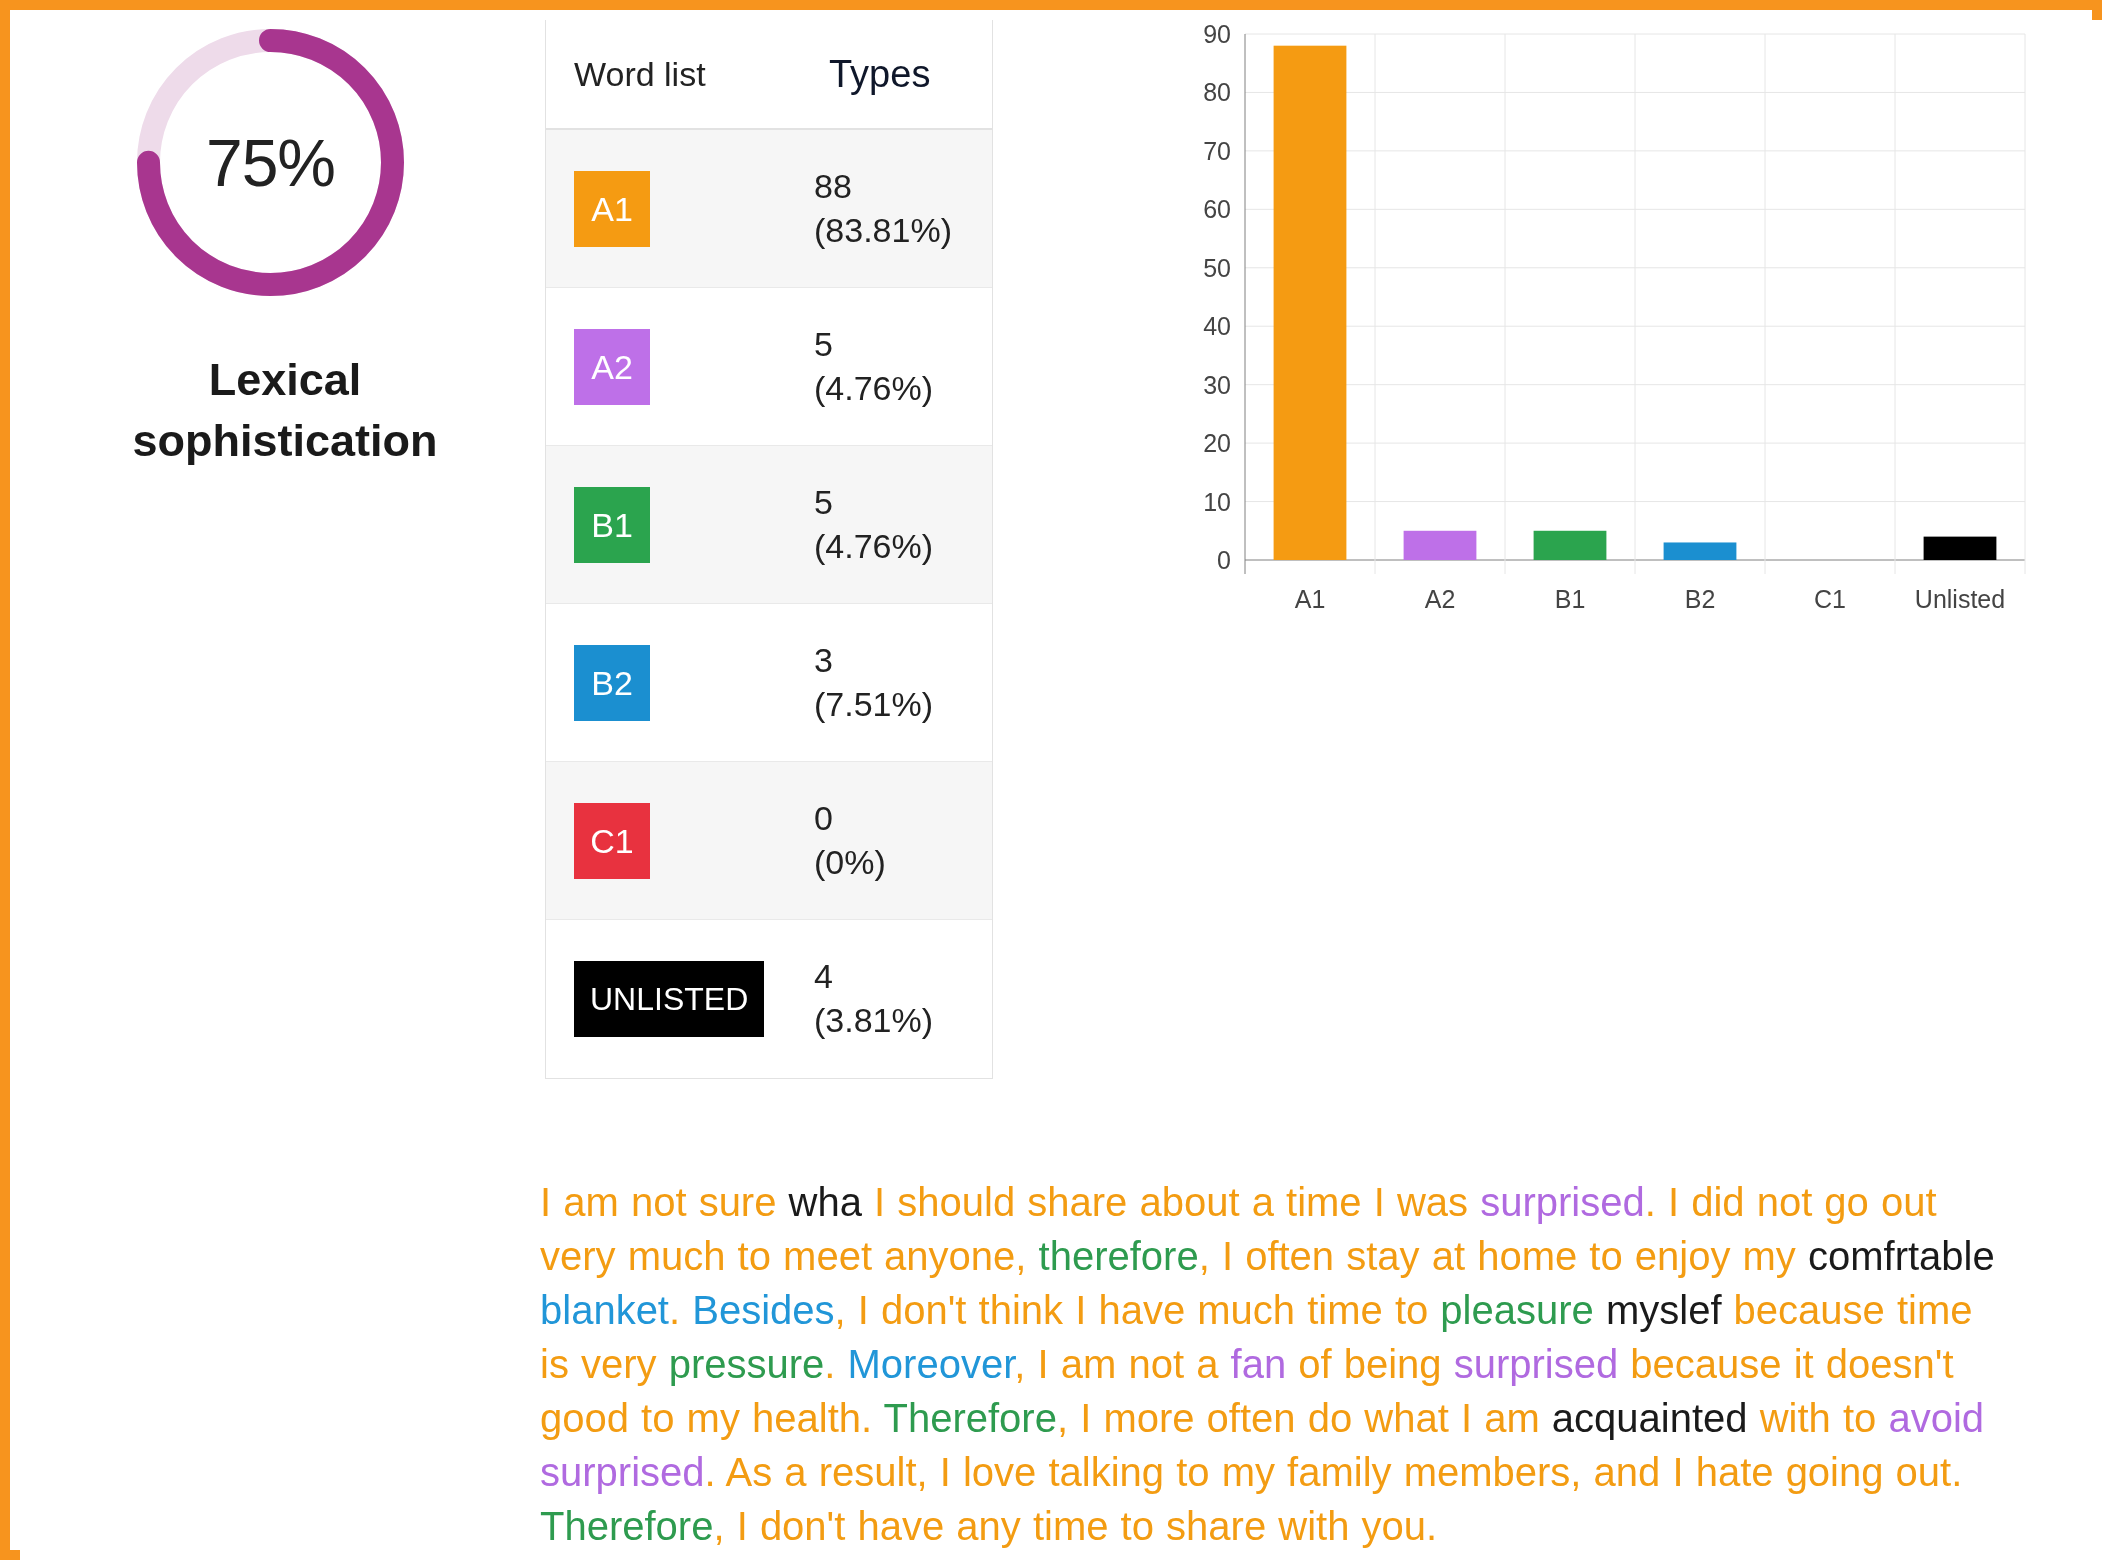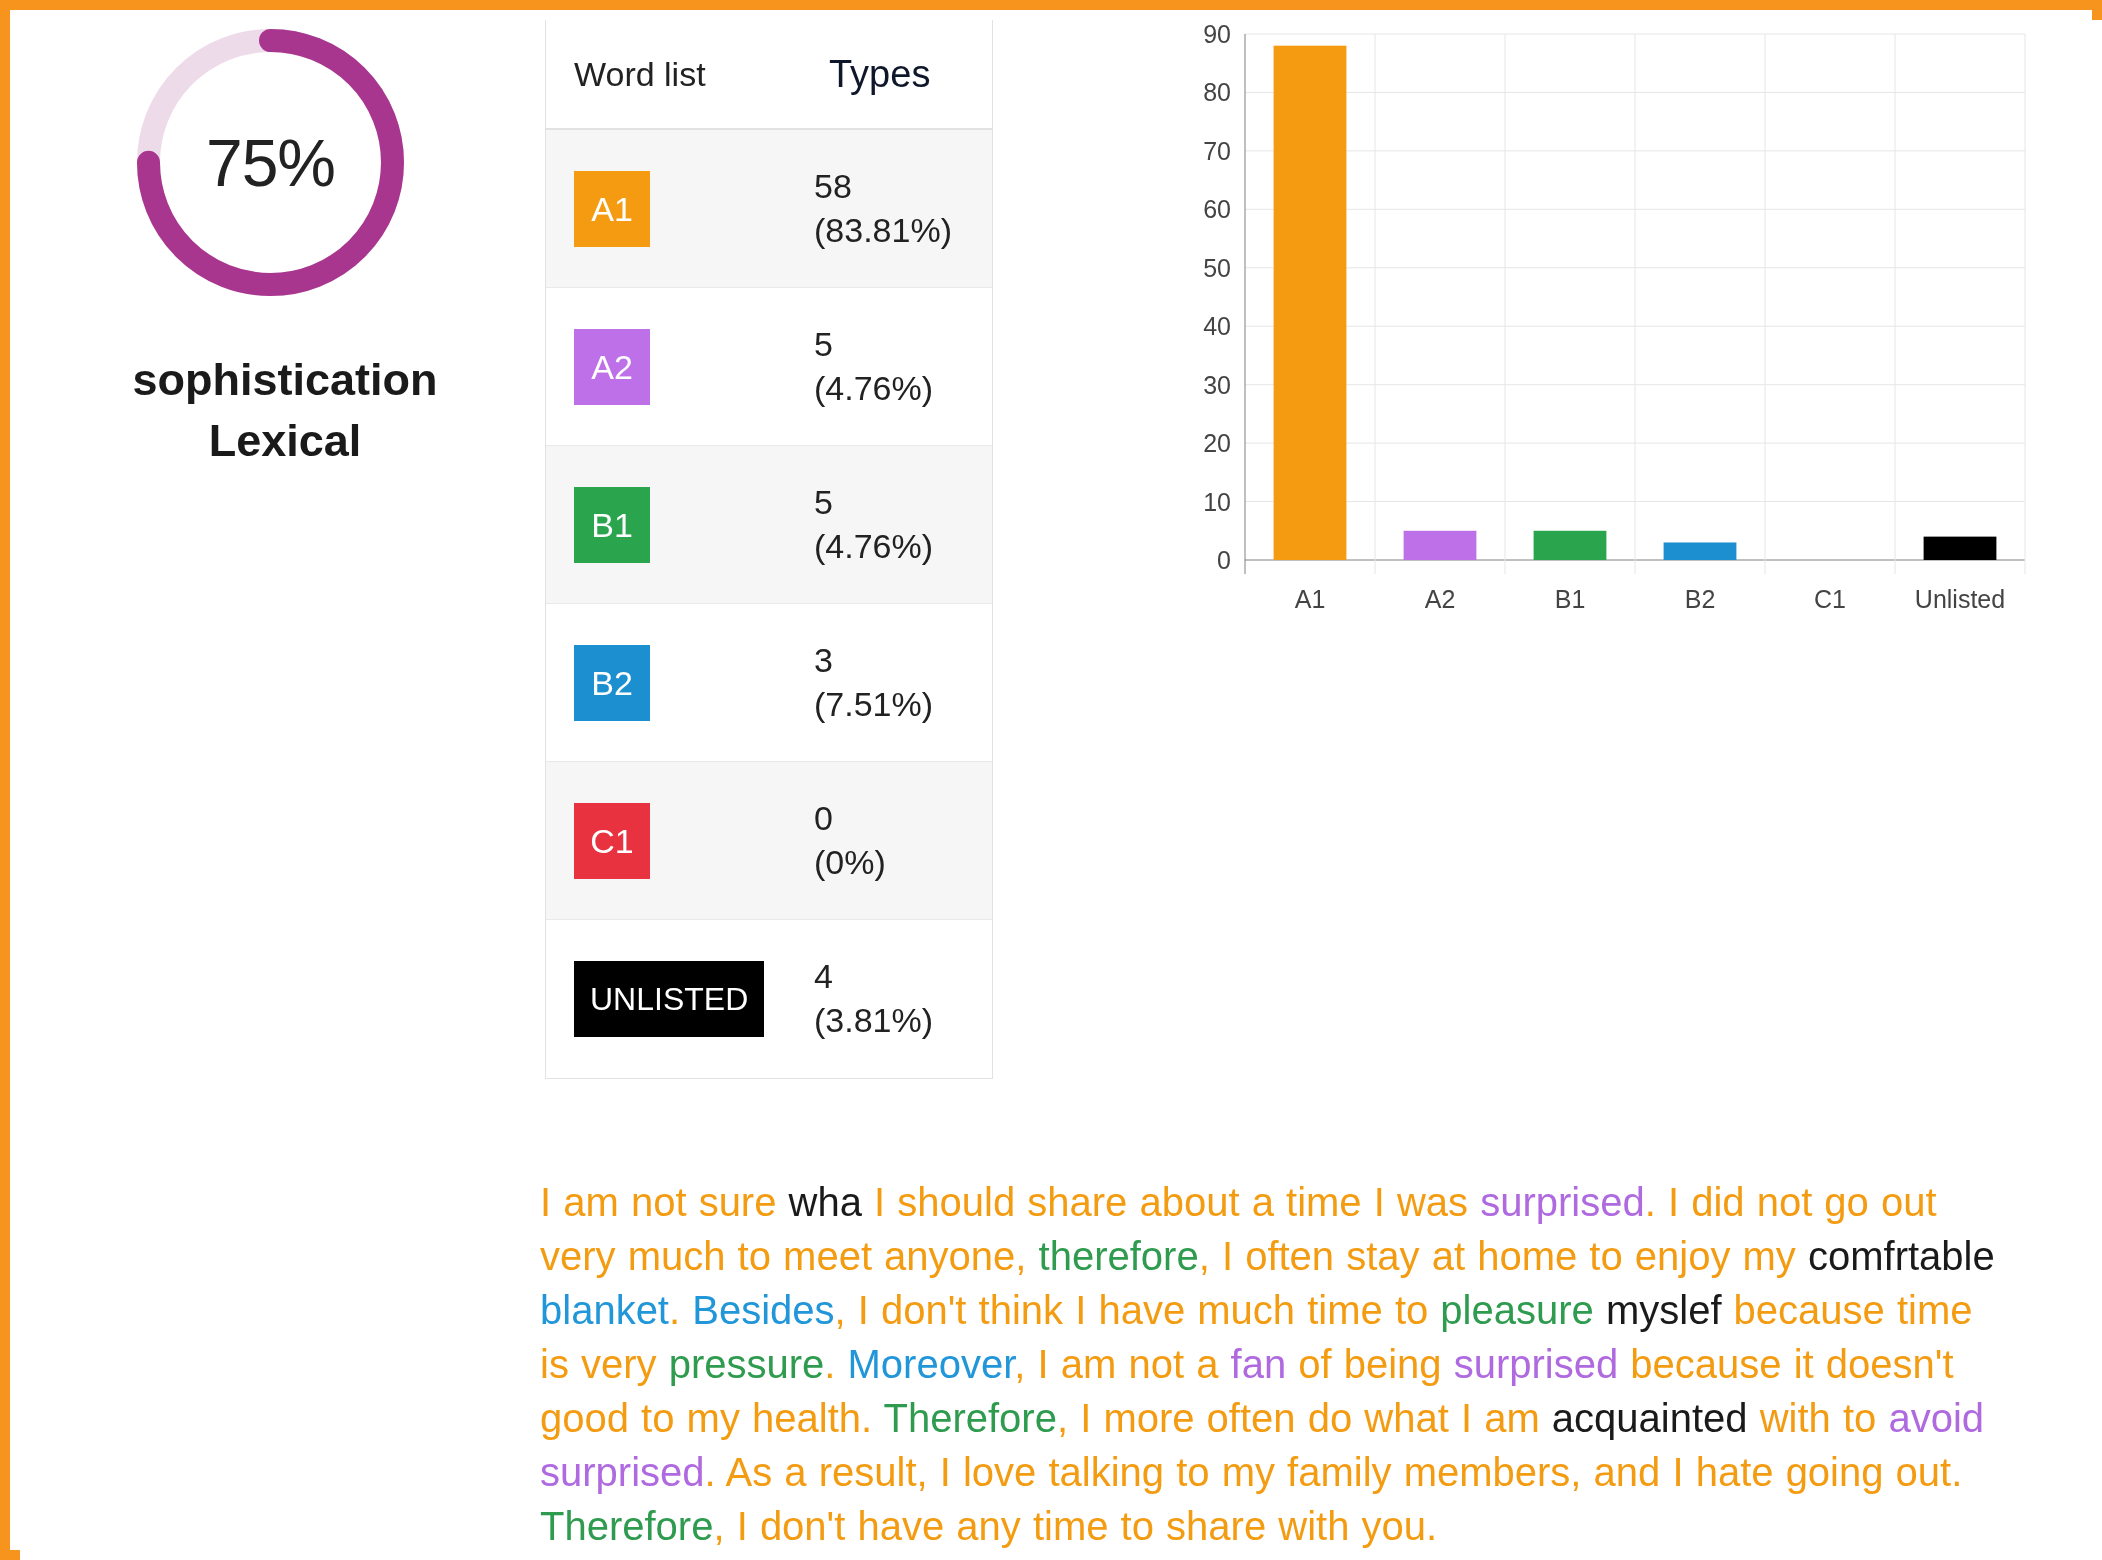--- a/index.html
+++ b/index.html
@@ -150,37 +150,37 @@
 
     <div id="gauge-panel">
       <div id="donut-wrap">
         <svg width="285" height="285" viewBox="0 0 285 285" aria-hidden="true">
           <circle cx="142.5" cy="142.5" r="122" fill="none" stroke="#EEDBEA" stroke-width="23" stroke-linecap="round"></circle>
           <circle id="gauge-arc" cx="142.5" cy="142.5" r="122" fill="none" stroke="#A8368F" stroke-width="23" stroke-linecap="round" transform="rotate(-90 142.5 142.5)" stroke-dasharray="574.9 766.5"></circle>
         </svg>
         <div id="donut-value">75%</div>
       </div>
       <div id="gauge-caption">
+        <div>Lexical</div>
         <div>sophistication</div>
-        <div>Lexical</div>
       </div>
     </div>
 
     <div id="wordlist-table">
       <div class="tbl-head">
         <div class="th-wordlist">Word list</div>
         <div class="th-types">Types</div>
       </div>
 
       <div class="tbl-row striped">
         <div class="cell-badge">
           <span class="badge" style="background-color: rgb(245, 155, 18);">A1</span>
         </div>
         <div class="cell-types">
-          <span>58</span>
+          <span>88</span>
           <span class="pct">(83.81%)</span>
         </div>
       </div>
 
       <div class="tbl-row">
         <div class="cell-badge">
           <span class="badge" style="background-color: rgb(190, 112, 232);">A2</span>
         </div>
         <div class="cell-types">
           <span>5</span>

